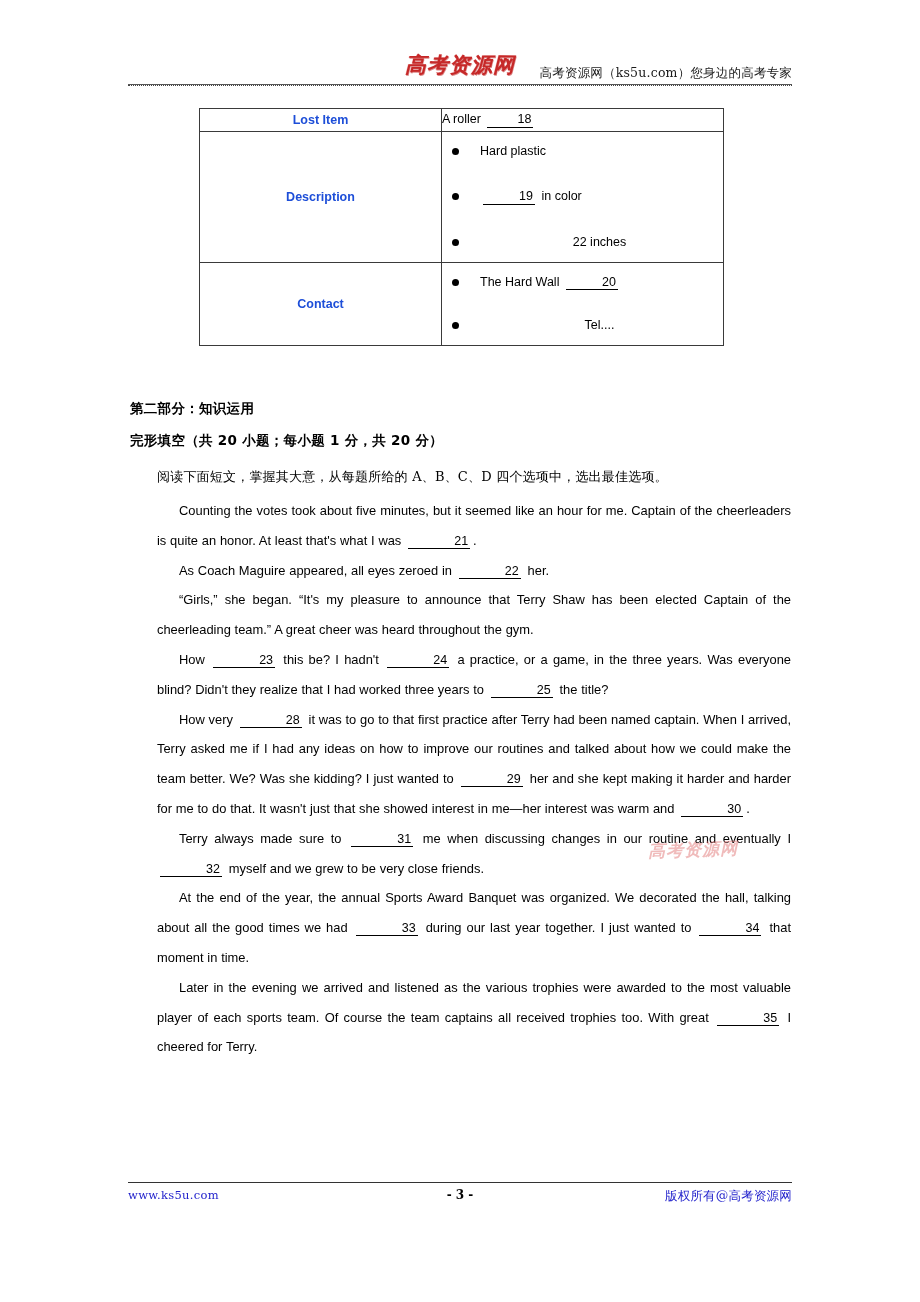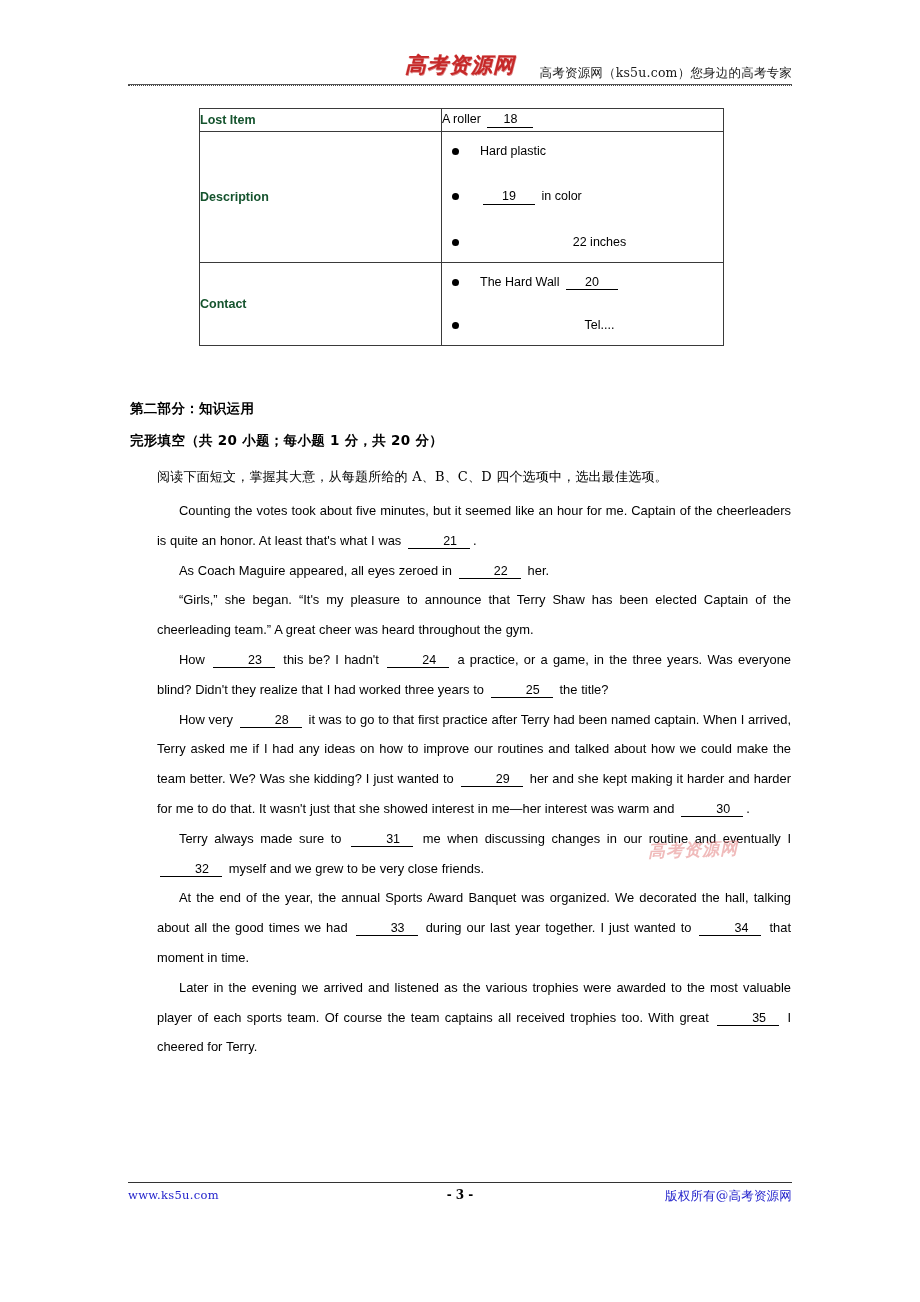--- a/index.html
+++ b/index.html
@@ -86,21 +86,22 @@
   .lost-table td {
     border: 1px solid #3a3a3a;
     vertical-align: middle;
     padding: 0;
   }
   .col-label { width: 242px; }
   .col-value { width: 282px; }
   .cell-label {
     font-size: 12.5px;
     font-weight: 700;
-    color: #14532d;
+    text-align: center;
+    color: #1d4ed8;
     padding: 6px 4px;
   }
   .cell-value {
     font-size: 12.5px;
     color: #000;
     padding: 8px 10px 8px 16px;
   }
   .row-lost td { height: 22px; }
   .row-desc td { height: 130px; }
   .row-contact td { height: 82px; }
@@ -128,21 +129,21 @@
     background: #000;
     border-radius: 50%;
   }
   .desc-list li { margin-bottom: 30px; }
   .contact-list li { margin-bottom: 28px; }
 
   
   .blank {
     display: inline-block;
     border-bottom: 1px solid #000;
-    text-align: center;
+    text-align: right;
     font-size: 12.5px;
     line-height: 1.05;
     padding: 0 2px;
     margin: 0 3px;
     vertical-align: baseline;
   }
   .bw-short { min-width: 42px; }
   .bw-med { min-width: 48px; }
   .bw-long { min-width: 58px; }
 

